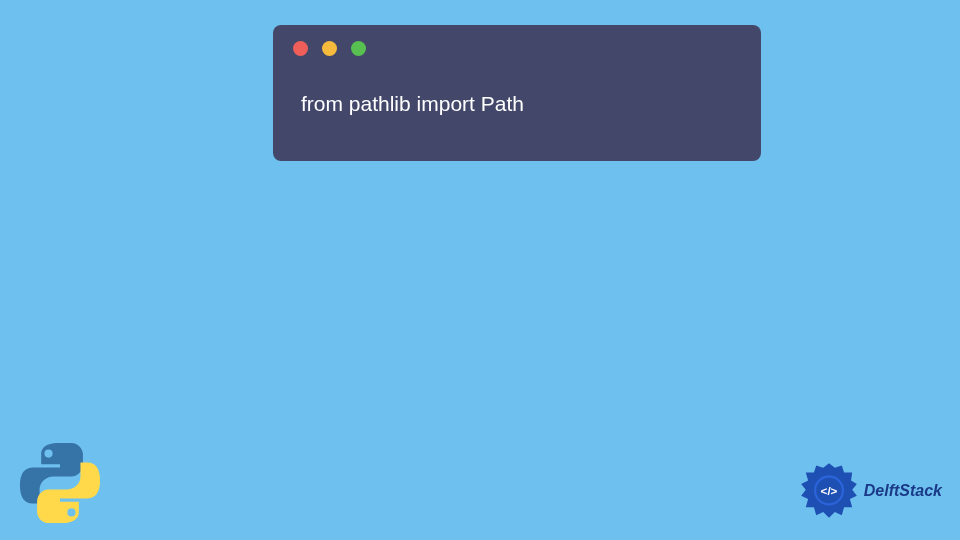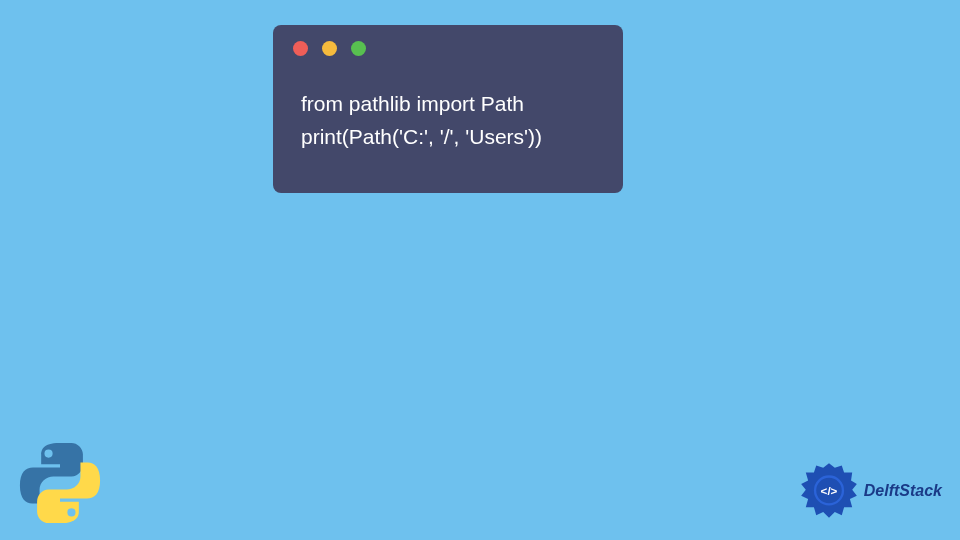--- a/index.html
+++ b/index.html
@@ -8,21 +8,21 @@
     height: 540px;
     background: #6ec1ee;
     position: relative;
     font-family: Arial, Helvetica, sans-serif;
     overflow: hidden;
   }
   .code-window {
     position: absolute;
     top: 25px;
     left: 273px;
-    width: 350px;
+    width: 488px;
     background: #43486a;
     border-radius: 8px;
     padding-bottom: 30px;
   }
   .titlebar {
     display: flex;
     align-items: center;
     gap: 14px;
     padding: 16px 20px 8px 20px;
   }
@@ -75,21 +75,20 @@
 <body>
 
 <div class="code-window">
   <div class="titlebar">
     <span class="dot dot-red"></span>
     <span class="dot dot-yellow"></span>
     <span class="dot dot-green"></span>
   </div>
   <div class="code-body">
     <div class="code-line">from pathlib import Path</div>
-    <div class="code-line">print(Path('C:', '/', 'Users'))</div>
   </div>
 </div>
 
 <div class="python-logo">
   <svg viewBox="0 0 110 110" width="90" height="90">
     <path fill="#3673a6" d="M54 6c-20 0-22 9-22 14v12h23v4H22c-9 0-16 6-16 22s7 22 15 22h9V63c0-9 8-16 17-16h22c8 0 14-7 14-15V20c0-8-7-14-14-14H54zM41 14a5 5 0 1 1 0 10 5 5 0 0 1 0-10z"></path>
     <path fill="#ffd94a" d="M56 104c20 0 22-9 22-14V78H55v-4h33c9 0 16-6 16-22s-7-22-15-22h-9v17c0 9-8 16-17 16H41c-8 0-14 7-14 15v12c0 8 7 14 14 14h15zM69 96a5 5 0 1 1 0-10 5 5 0 0 1 0 10z"></path>
   </svg>
 </div>
 

